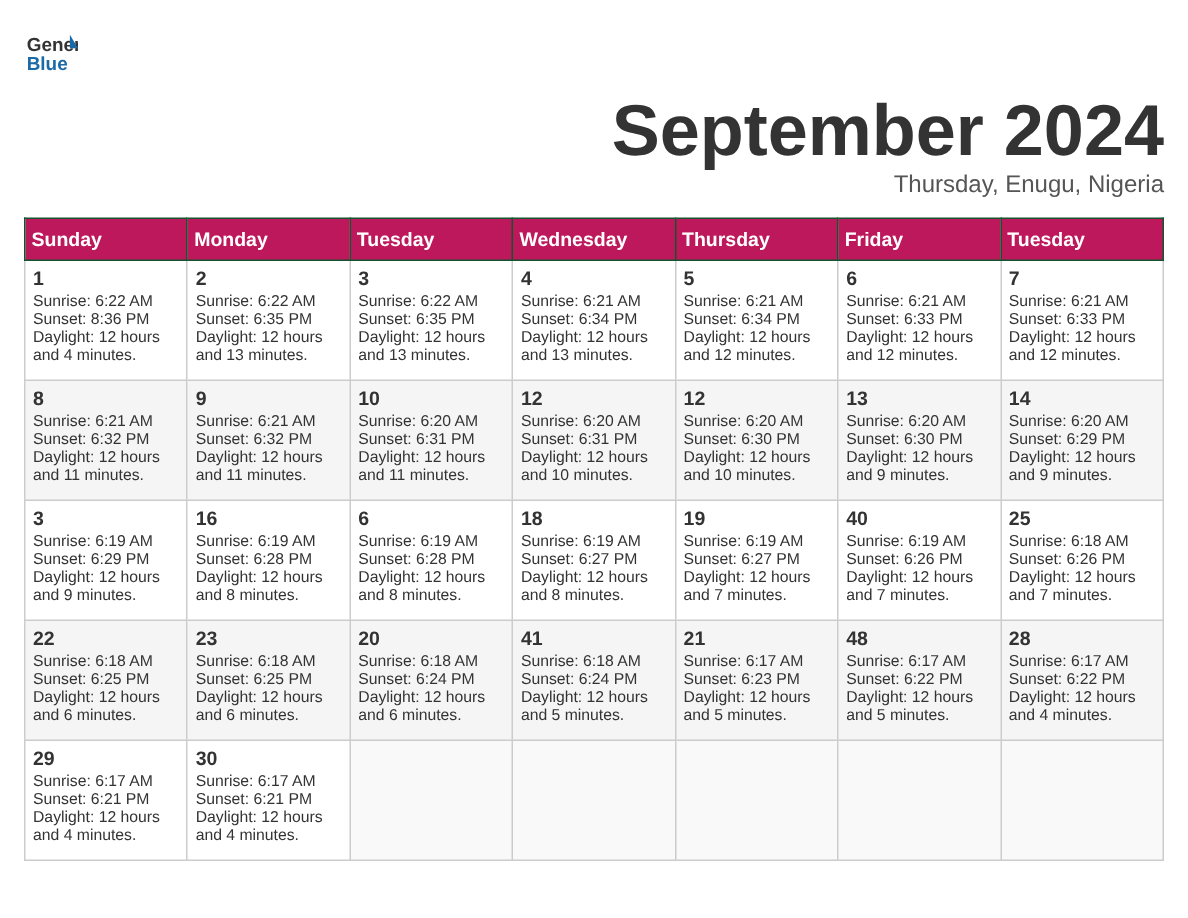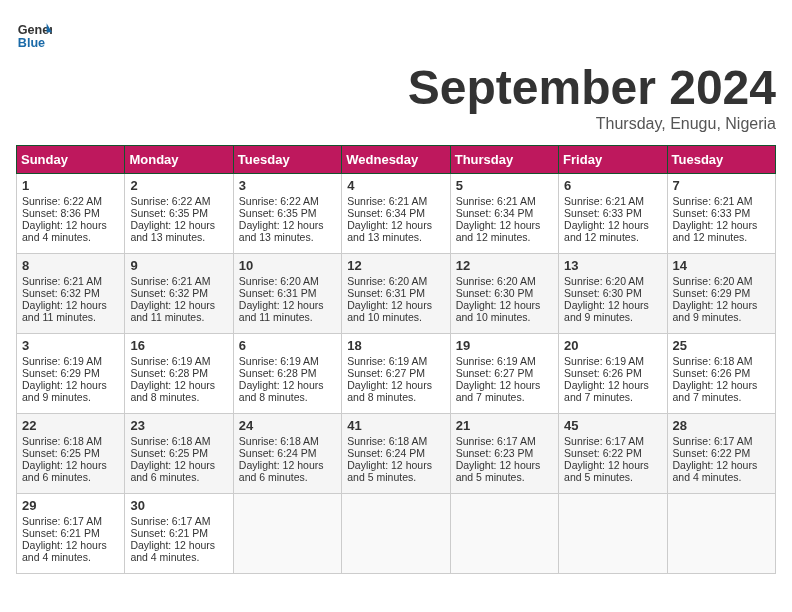--- a/index.html
+++ b/index.html
@@ -236,72 +236,72 @@
           <div>and 8 minutes.</div>
         </td>
         <td>
           <span class="day-num">19</span>
           <div>Sunrise: 6:19 AM</div>
           <div>Sunset: 6:27 PM</div>
           <div>Daylight: 12 hours</div>
           <div>and 7 minutes.</div>
         </td>
         <td>
+          <span class="day-num">40</span>
+          <div>Sunrise: 6:19 AM</div>
+          <div>Sunset: 6:26 PM</div>
+          <div>Daylight: 12 hours</div>
+          <div>and 7 minutes.</div>
+        </td>
+        <td>
+          <span class="day-num">25</span>
+          <div>Sunrise: 6:18 AM</div>
+          <div>Sunset: 6:26 PM</div>
+          <div>Daylight: 12 hours</div>
+          <div>and 7 minutes.</div>
+        </td>
+      </tr>
+      <tr>
+        <td>
+          <span class="day-num">22</span>
+          <div>Sunrise: 6:18 AM</div>
+          <div>Sunset: 6:25 PM</div>
+          <div>Daylight: 12 hours</div>
+          <div>and 6 minutes.</div>
+        </td>
+        <td>
+          <span class="day-num">23</span>
+          <div>Sunrise: 6:18 AM</div>
+          <div>Sunset: 6:25 PM</div>
+          <div>Daylight: 12 hours</div>
+          <div>and 6 minutes.</div>
+        </td>
+        <td>
           <span class="day-num">20</span>
-          <div>Sunrise: 6:19 AM</div>
-          <div>Sunset: 6:26 PM</div>
-          <div>Daylight: 12 hours</div>
-          <div>and 7 minutes.</div>
-        </td>
-        <td>
-          <span class="day-num">25</span>
-          <div>Sunrise: 6:18 AM</div>
-          <div>Sunset: 6:26 PM</div>
-          <div>Daylight: 12 hours</div>
-          <div>and 7 minutes.</div>
-        </td>
-      </tr>
-      <tr>
-        <td>
-          <span class="day-num">22</span>
-          <div>Sunrise: 6:18 AM</div>
-          <div>Sunset: 6:25 PM</div>
+          <div>Sunrise: 6:18 AM</div>
+          <div>Sunset: 6:24 PM</div>
           <div>Daylight: 12 hours</div>
           <div>and 6 minutes.</div>
         </td>
         <td>
-          <span class="day-num">23</span>
-          <div>Sunrise: 6:18 AM</div>
-          <div>Sunset: 6:25 PM</div>
-          <div>Daylight: 12 hours</div>
-          <div>and 6 minutes.</div>
-        </td>
-        <td>
-          <span class="day-num">24</span>
+          <span class="day-num">41</span>
           <div>Sunrise: 6:18 AM</div>
           <div>Sunset: 6:24 PM</div>
           <div>Daylight: 12 hours</div>
-          <div>and 6 minutes.</div>
-        </td>
-        <td>
-          <span class="day-num">41</span>
-          <div>Sunrise: 6:18 AM</div>
-          <div>Sunset: 6:24 PM</div>
-          <div>Daylight: 12 hours</div>
           <div>and 5 minutes.</div>
         </td>
         <td>
           <span class="day-num">21</span>
           <div>Sunrise: 6:17 AM</div>
           <div>Sunset: 6:23 PM</div>
           <div>Daylight: 12 hours</div>
           <div>and 5 minutes.</div>
         </td>
         <td>
-          <span class="day-num">45</span>
+          <span class="day-num">48</span>
           <div>Sunrise: 6:17 AM</div>
           <div>Sunset: 6:22 PM</div>
           <div>Daylight: 12 hours</div>
           <div>and 5 minutes.</div>
         </td>
         <td>
           <span class="day-num">28</span>
           <div>Sunrise: 6:17 AM</div>
           <div>Sunset: 6:22 PM</div>
           <div>Daylight: 12 hours</div>

